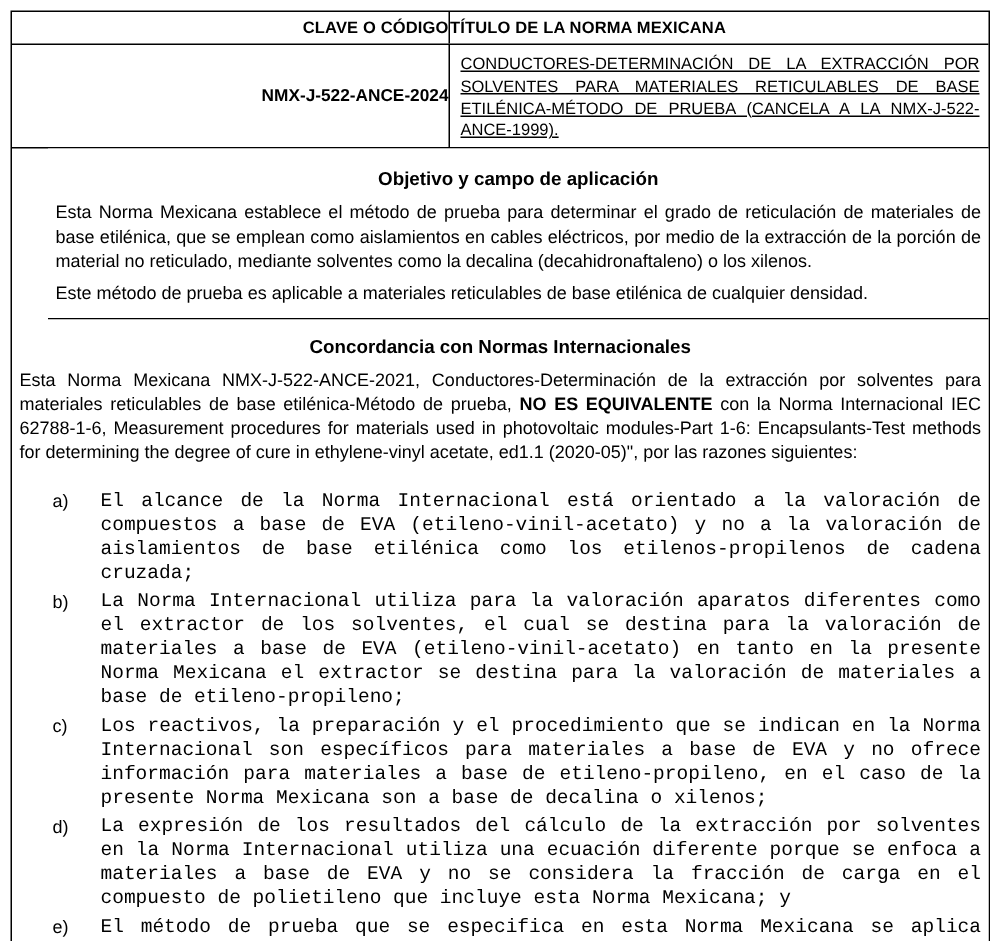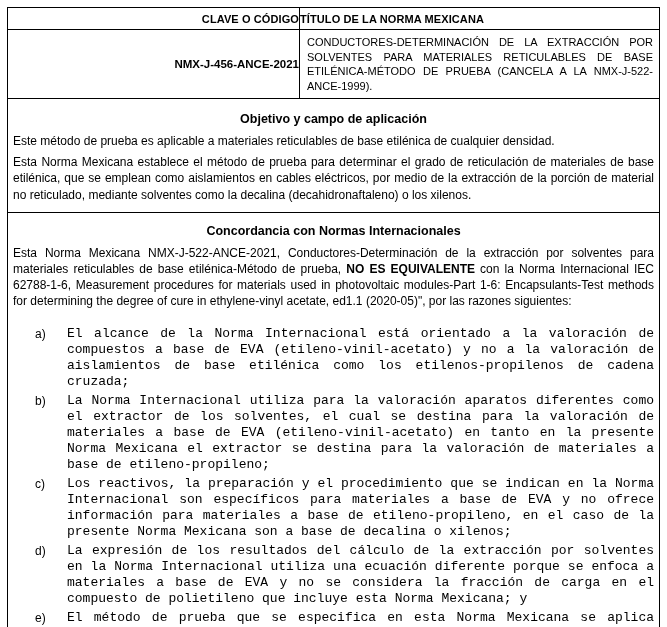--- a/index.html
+++ b/index.html
@@ -26,34 +26,35 @@
   .cell.left {
     width: 292px; flex: 0 0 292px;
     border-right: 1.5px solid #000000;
     display: flex; align-items: center; justify-content: flex-end;
     text-align: center;
   }
   .cell.right { flex: 1 1 auto; display: flex; align-items: center; }
   .th-text { font-weight: bold; font-size: 11px; letter-spacing: 0.1px; }
   .code-text { font-weight: bold; font-size: 11.5px; }
   .cell.right.title-cell {
-    align-items: flex-end; justify-content: flex-start;
+    align-items: flex-start; justify-content: flex-start;
     padding: 6px 6px 4px 7px;
+    text-decoration: underline;
   }
   .title-text {
     font-size: 11px; line-height: 14.8px;
     text-align: justify;
   }
   
   .section {
     border-bottom: 1.5px solid #000000;
     padding: 0 5px;
     background: #ffffff;
   }
-  .section.objetivo { min-height: 114px; padding-top: 13px; }
+  .section.objetivo { min-height: 114px; padding-top: 13px; margin-left: 24px; }
   .section.concordancia { padding-top: 11px; padding-bottom: 6px; }
   .section.stub { height: 40px; border-bottom: none; }
   .sec-heading {
     font-size: 12.5px; font-weight: bold;
     text-align: center;
     margin-bottom: 7px;
   }
   .body-p {
     font-size: 12px; line-height: 16.5px;
     text-align: justify;
@@ -88,31 +89,31 @@
     <div class="cell left">
       <span class="th-text">CLAVE O CÓDIGO</span>
     </div>
     <div class="cell right">
       <span class="th-text">TÍTULO DE LA NORMA MEXICANA</span>
     </div>
   </div>
 
   <div class="t-row data">
     <div class="cell left">
-      <span class="code-text">NMX-J-456-ANCE-2021</span>
+      <span class="code-text">NMX-J-522-ANCE-2024</span>
     </div>
     <div class="cell right title-cell">
       <span class="title-text">CONDUCTORES-DETERMINACIÓN DE LA EXTRACCIÓN POR SOLVENTES PARA MATERIALES RETICULABLES DE BASE ETILÉNICA-MÉTODO DE PRUEBA (CANCELA A LA NMX-J-522-ANCE-1999).</span>
     </div>
   </div>
 
   <div class="section objetivo">
     <div class="sec-heading">Objetivo y campo de aplicación</div>
+    <p class="body-p">Esta Norma Mexicana establece el método de prueba para determinar el grado de reticulación de materiales de base etilénica, que se emplean como aislamientos en cables eléctricos, por medio de la extracción de la porción de material no reticulado, mediante solventes como la decalina (decahidronaftaleno) o los xilenos.</p>
     <p class="body-p">Este método de prueba es aplicable a materiales reticulables de base etilénica de cualquier densidad.</p>
-    <p class="body-p">Esta Norma Mexicana establece el método de prueba para determinar el grado de reticulación de materiales de base etilénica, que se emplean como aislamientos en cables eléctricos, por medio de la extracción de la porción de material no reticulado, mediante solventes como la decalina (decahidronaftaleno) o los xilenos.</p>
   </div>
 
   <div class="section concordancia">
     <div class="sec-heading">Concordancia con Normas Internacionales</div>
     <p class="body-p intro"><span>Esta Norma Mexicana NMX-J-522-ANCE-2021, Conductores-Determinación de la extracción por solventes para materiales reticulables de base etilénica-Método de prueba, </span><span class="bold-inline">NO ES EQUIVALENTE</span><span> con la Norma Internacional IEC 62788-1-6, Measurement procedures for materials used in photovoltaic modules-Part 1-6: Encapsulants-Test methods for determining the degree of cure in ethylene-vinyl acetate, ed1.1 (2020-05)", por las razones siguientes:</span></p>
 
     <div class="alpha-list">
       <div class="alpha-item">
         <span class="alpha-marker">a)</span>
         <span class="alpha-text">El alcance de la Norma Internacional está orientado a la valoración de compuestos a base de EVA (etileno-vinil-acetato) y no a la valoración de aislamientos de base etilénica como los etilenos-propilenos de cadena cruzada;</span>

